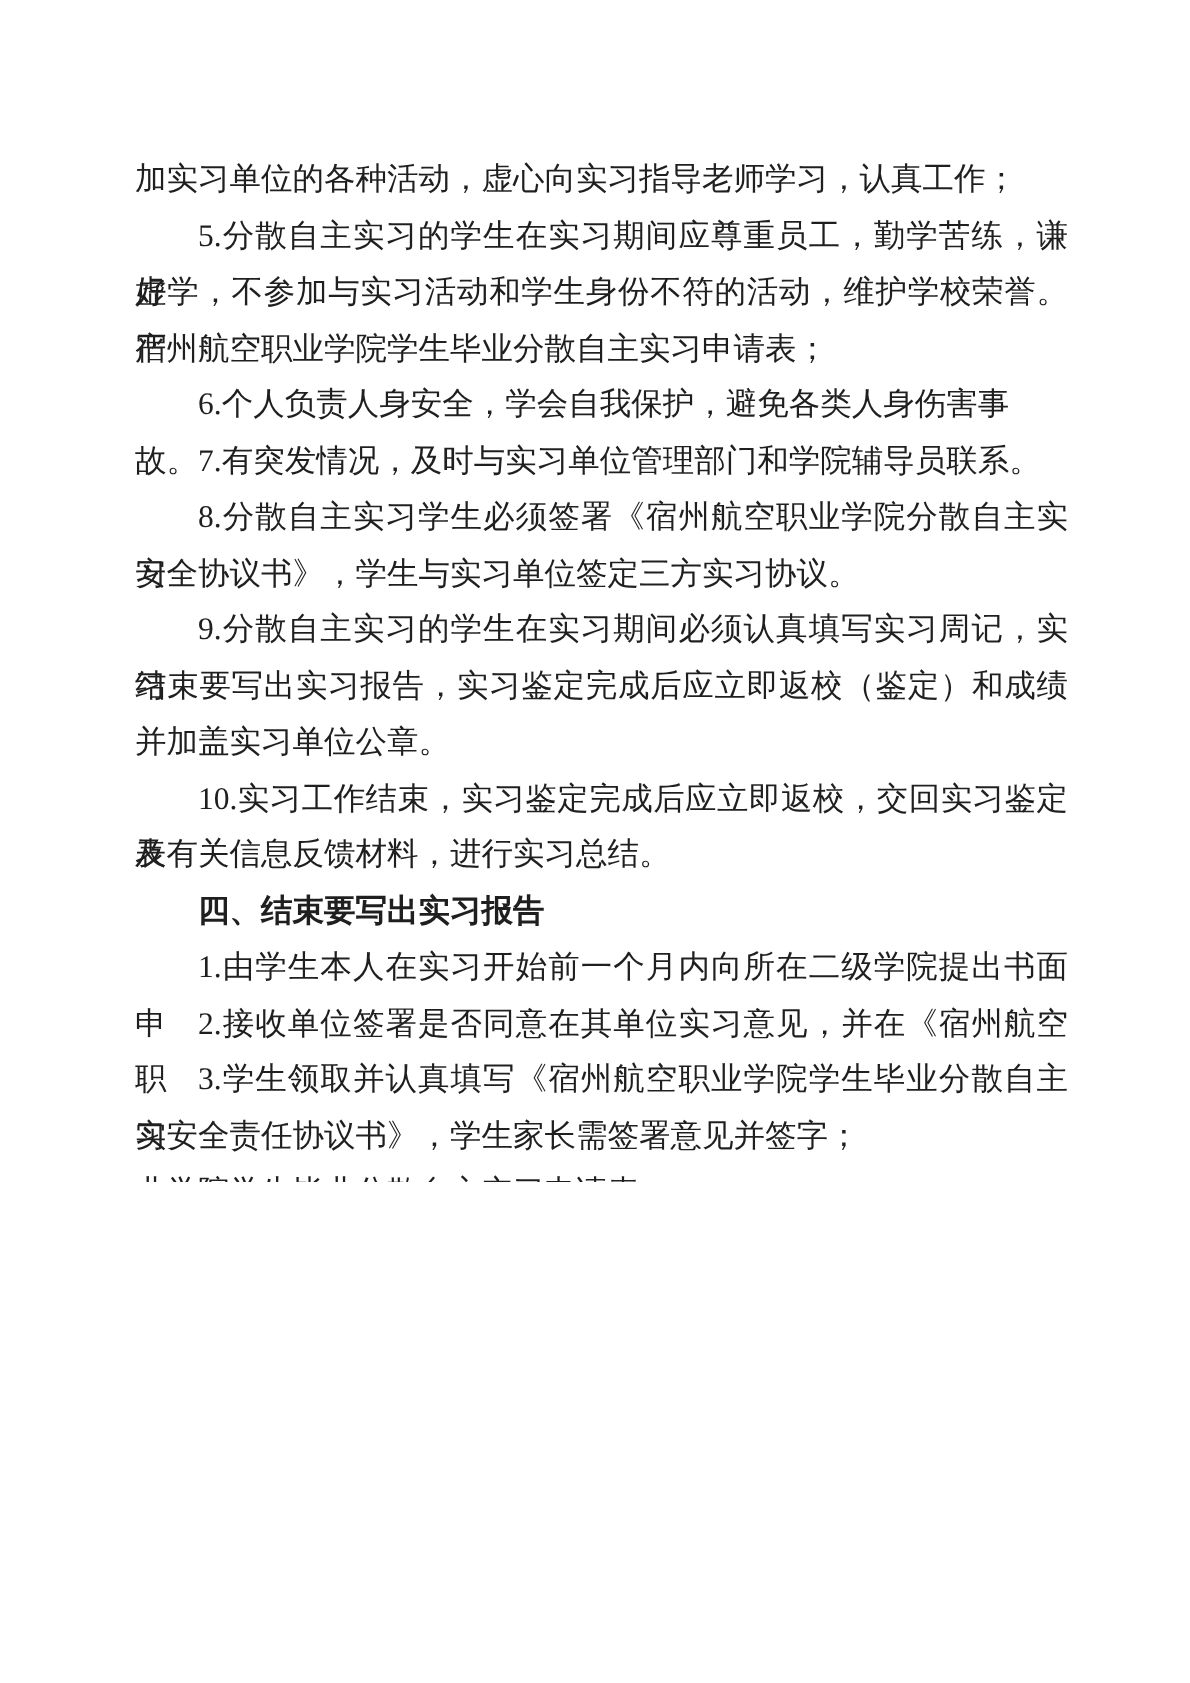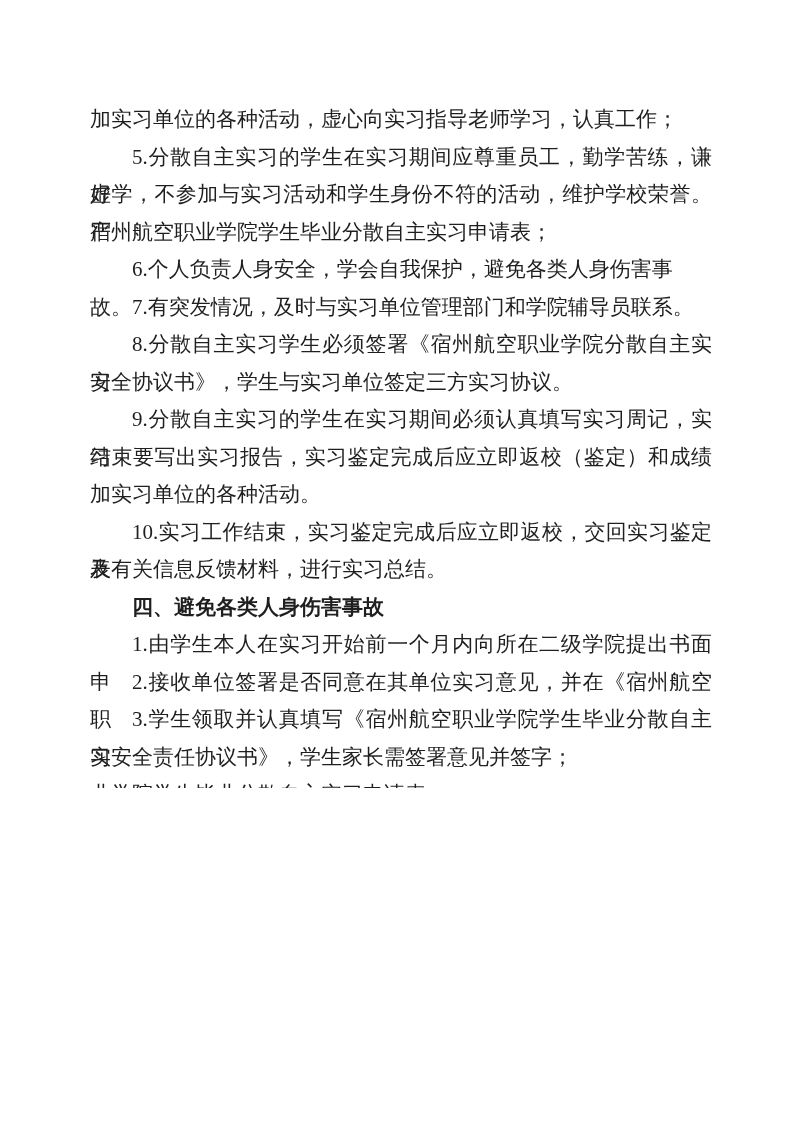--- a/index.html
+++ b/index.html
@@ -50,24 +50,24 @@
       <div class="line">加实习单位的各种活动，虚心向实习指导老师学习，认真工作；</div>
       <div class="line indent justify">5.分散自主实习的学生在实习期间应尊重员工，勤学苦练，谦虚</div>
       <div class="line justify">好学，不参加与实习活动和学生身份不符的活动，维护学校荣誉。严</div>
       <div class="line">宿州航空职业学院学生毕业分散自主实习申请表；</div>
       <div class="line indent">6.个人负责人身安全，学会自我保护，避免各类人身伤害事故。</div>
       <div class="line indent">7.有突发情况，及时与实习单位管理部门和学院辅导员联系。</div>
       <div class="line indent justify">8.分散自主实习学生必须签署《宿州航空职业学院分散自主实习</div>
       <div class="line">安全协议书》，学生与实习单位签定三方实习协议。</div>
       <div class="line indent justify">9.分散自主实习的学生在实习期间必须认真填写实习周记，实习</div>
       <div class="line justify">结束要写出实习报告，实习鉴定完成后应立即返校（鉴定）和成绩</div>
-      <div class="line">加实习单位的各种活动。</div>
+      <div class="line">并加盖实习单位公章。</div>
       <div class="line indent justify">10.实习工作结束，实习鉴定完成后应立即返校，交回实习鉴定表</div>
       <div class="line">及有关信息反馈材料，进行实习总结。</div>
-      <div class="line indent heading">四、避免各类人身伤害事故</div>
+      <div class="line indent heading">四、结束要写出实习报告</div>
       <div class="line indent justify">1.由学生本人在实习开始前一个月内向所在二级学院提出书面申</div>
       <div class="line indent justify">2.接收单位签署是否同意在其单位实习意见，并在《宿州航空职</div>
       <div class="line indent justify">3.学生领取并认真填写《宿州航空职业学院学生毕业分散自主实</div>
       <div class="line">习安全责任协议书》，学生家长需签署意见并签字；</div>
       <div class="line">业学院学生毕业分散自主实习申请表；</div>
       <div class="line indent heading">五、分散自主实习成绩的评定</div>
     </div>
 </div>
 
 </body></html>

